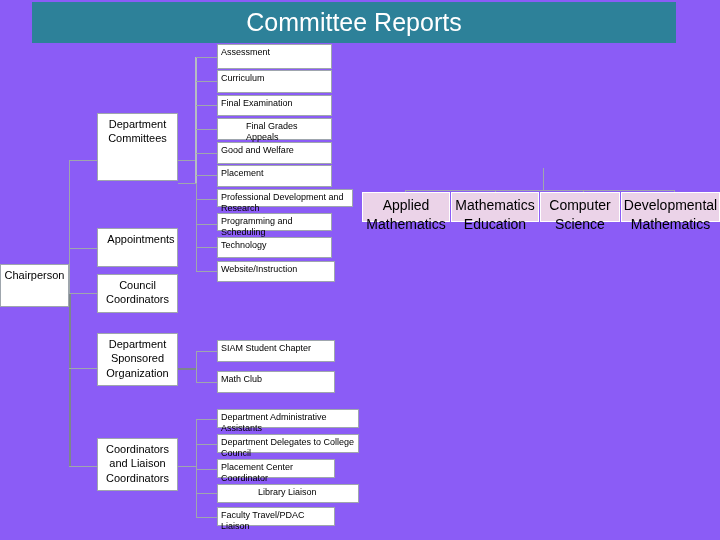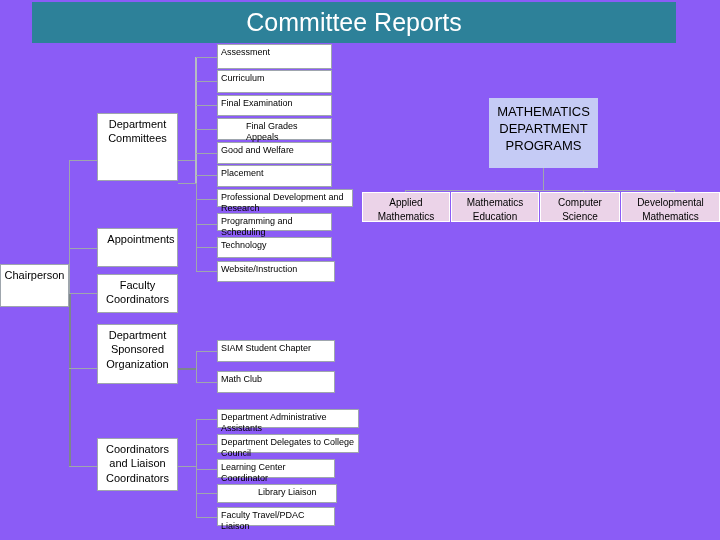--- a/index.html
+++ b/index.html
@@ -82,21 +82,21 @@
     color: #000000;
     overflow: visible;
     font-family: "Liberation Sans", sans-serif;
   }
   .program {
     position: absolute;
     box-sizing: border-box;
     background: #EBD3E8;
     border: 1px solid #ffffff;
     text-align: center;
-    font-size: 10px;
+    font-size: 14px;
     line-height: 1.35;
     color: #000000;
     padding-top: 3px;
     font-family: "Liberation Sans", sans-serif;
   }
 
   
   .ln {
     position: absolute;
     background: #9fa6ad;
@@ -160,24 +160,24 @@
 
   <div class="node branch" style="left:97px; top:113px; width:81px; height:68px;">
     <span class="inner">Department Committees</span>
   </div>
 
   <div class="node branch" style="left:97px; top:228px; width:81px; height:39px;padding-left:7px;">
     <span class="inner">Appointments</span>
   </div>
 
   <div class="node branch" style="left:97px; top:274px; width:81px; height:39px;">
-    <span class="inner">Faculty Coordinators</span>
-  </div>
-
-  <div class="node branch" style="left:97px; top:324px; width:81px; height:60px;">
+    <span class="inner">Council Coordinators</span>
+  </div>
+
+  <div class="node branch" style="left:97px; top:333px; width:81px; height:53px;">
     <span class="inner">Department Sponsored Organization</span>
   </div>
 
   <div class="node branch" style="left:97px; top:438px; width:81px; height:53px;">
     <span class="inner">Coordinators and Liaison Coordinators</span>
   </div>
 
   <div class="node leaf" style="left:217px; top:44px; width:115px; height:25px;">
     <span>Assessment</span>
   </div>
@@ -216,39 +216,36 @@
     <span>Math Club</span>
   </div>
 
   <div class="node leaf" style="left:217px; top:409px; width:142px; height:19px;">
     <span>Department Administrative Assistants</span>
   </div>
   <div class="node leaf" style="left:217px; top:434px; width:142px; height:19px;">
     <span>Department Delegates to College Council</span>
   </div>
   <div class="node leaf" style="left:217px; top:459px; width:118px; height:19px;">
-    <span>Learning Center Coordinator</span>
-  </div>
-  <div class="node leaf" style="left:217px; top:484px; width:120px; height:19px;padding-left:40px;">
+    <span>Placement Center Coordinator</span>
+  </div>
+  <div class="node leaf" style="left:217px; top:484px; width:142px; height:19px;padding-left:40px;">
     <span>Library Liaison</span>
   </div>
   <div class="node leaf" style="left:217px; top:507px; width:118px; height:19px;">
     <span>Faculty Travel/PDAC Liaison</span>
   </div>
 
   <div class="ln ln-v" style="left:543px; top:168px; height:22px;"></div>
   <div class="ln ln-h" style="left:405px; top:190px; width:270px;"></div>
   <div class="ln ln-v" style="left:405px; top:190px; height:5px;"></div>
   <div class="ln ln-v" style="left:495px; top:190px; height:5px;"></div>
   <div class="ln ln-v" style="left:583px; top:190px; height:5px;"></div>
   <div class="ln ln-v" style="left:674px; top:190px; height:5px;"></div>
 
-  <div class="dept-head" style="left:489px; top:98px; width:109px; height:70px; padding-top:4px;">
-    <span>MATHEMATICS DEPARTMENT PROGRAMS</span>
-  </div>
 
   <div class="program" style="left:362px; top:192px; width:88px; height:30px;">
     <span>Applied Mathematics</span>
   </div>
   <div class="program" style="left:451px; top:192px; width:88px; height:30px;">
     <span>Mathematics Education</span>
   </div>
   <div class="program" style="left:540px; top:192px; width:80px; height:30px;">
     <span>Computer Science</span>
   </div>

